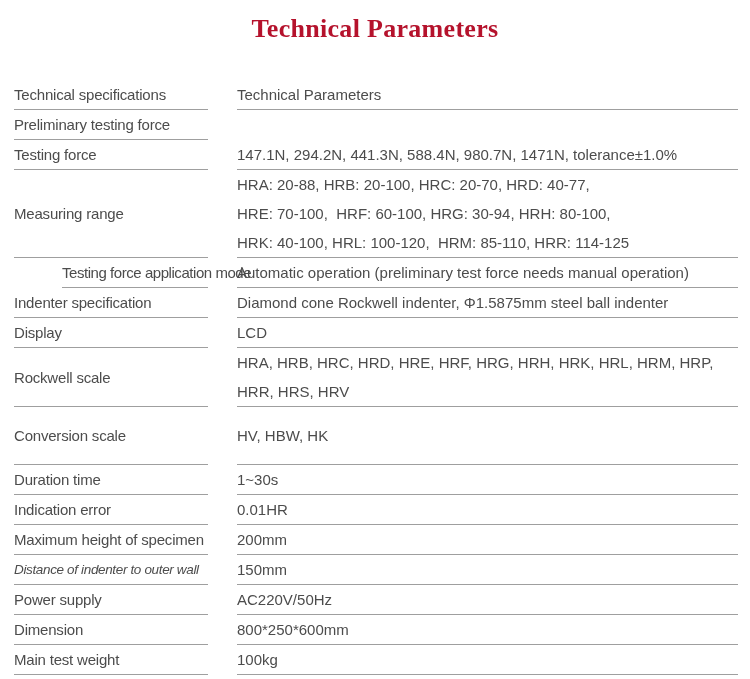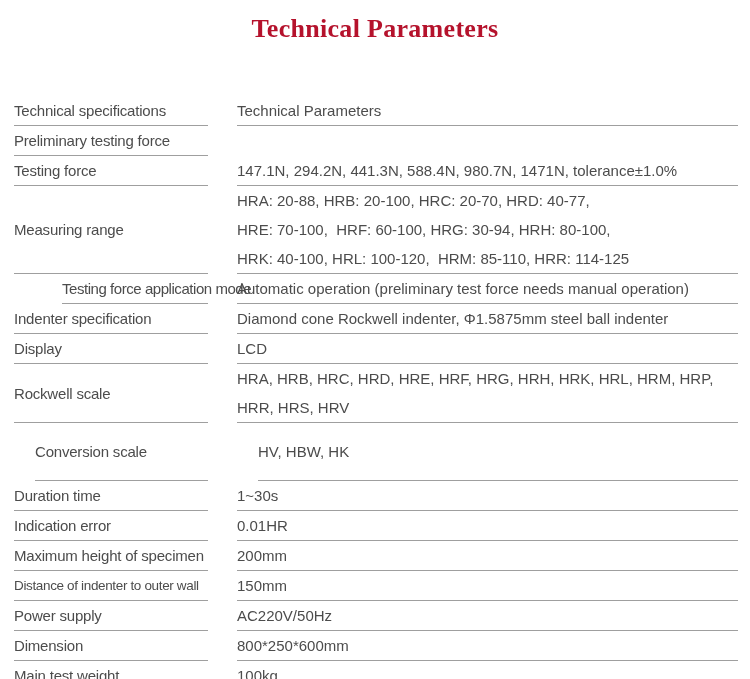--- a/index.html
+++ b/index.html
@@ -41,25 +41,25 @@
     color:var(--text-gray);
   }
   .cell-label{
     white-space:nowrap;
     letter-spacing:-0.2px;
   }
   .cell-value{
     white-space:pre;
   }
   
-  .row-1 .cell{min-height:23px;margin-top:16px;}
+  .row-1 .cell{min-height:23px;}
   
-  .row-9 .cell{min-height:57px;margin-left:21px;}
+  .row-9 .cell{min-height:57px;}
   
-  .row-13 .cell-label{font-size:13.5px;letter-spacing:-0.35px;}
+  .row-13 .cell-label{font-size:13.5px;letter-spacing:-0.35px;font-style:italic;}
   .row-5 .cell-label{letter-spacing:-0.45px;margin-left:48px;}
 </style>
 </head>
 <body>
 
 <h1 class="page-title">Technical Parameters</h1>
 
 <div class="spec-table" id="spec-table">
     <div class="row row-1">
       <div class="cell cell-label">Technical specifications</div>

